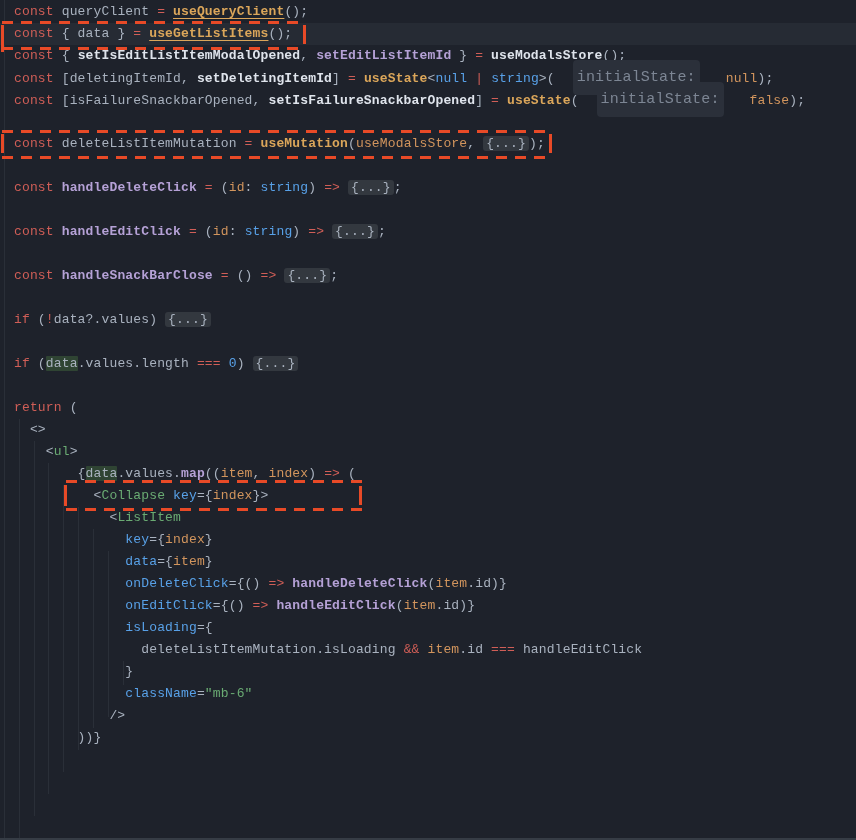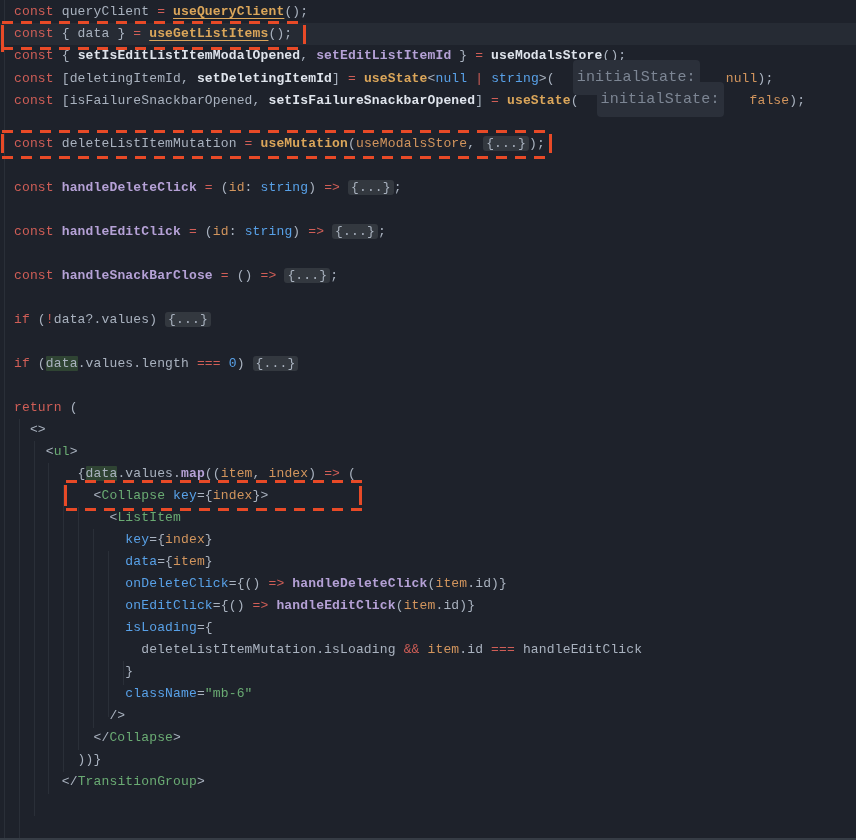--- a/index.html
+++ b/index.html
@@ -78,23 +78,21 @@
       <div class="line"><span class="tok-pl">            &lt;</span><span class="tok-tag">ListItem</span></div>
       <div class="line"><span class="tok-pl">              </span><span class="tok-bl">key</span><span class="tok-pl">={</span><span class="tok-or">index</span><span class="tok-pl">}</span></div>
       <div class="line"><span class="tok-pl">              </span><span class="tok-bl">data</span><span class="tok-pl">={</span><span class="tok-or">item</span><span class="tok-pl">}</span></div>
       <div class="line"><span class="tok-pl">              </span><span class="tok-bl">onDeleteClick</span><span class="tok-pl">={() </span><span class="tok-kw">=&gt;</span><span class="tok-pl"> </span><span class="tok-pu">handleDeleteClick</span><span class="tok-pl">(</span><span class="tok-or">item</span><span class="tok-pl">.id)}</span></div>
       <div class="line"><span class="tok-pl">              </span><span class="tok-bl">onEditClick</span><span class="tok-pl">={() </span><span class="tok-kw">=&gt;</span><span class="tok-pl"> </span><span class="tok-pu">handleEditClick</span><span class="tok-pl">(</span><span class="tok-or">item</span><span class="tok-pl">.id)}</span></div>
       <div class="line"><span class="tok-pl">              </span><span class="tok-bl">isLoading</span><span class="tok-pl">={</span></div>
       <div class="line"><span class="tok-pl">                deleteListItemMutation.isLoading </span><span class="tok-kw">&amp;&amp;</span><span class="tok-pl"> </span><span class="tok-or">item</span><span class="tok-pl">.id </span><span class="tok-kw">===</span><span class="tok-pl"> handleEditClick</span></div>
       <div class="line"><span class="tok-pl">              }</span></div>
       <div class="line"><span class="tok-pl">              </span><span class="tok-bl">className</span><span class="tok-pl">=</span><span class="tok-gr">"mb-6"</span></div>
       <div class="line"><span class="tok-pl">            /&gt;</span></div>
-      <div class="line"><span class="tok-pl">          &lt;/</span><span class="tok-tag">Collapse</span><span class="tok-pl">&gt;</span></div>
       <div class="line"><span class="tok-pl">        ))}</span></div>
-      <div class="line"><span class="tok-pl">      &lt;/</span><span class="tok-tag">TransitionGroup</span><span class="tok-pl">&gt;</span></div>
     </div>
 
   <div class="ann-h" style="left:2px;top:21px;width:304px;"></div>
   <div class="ann-h" style="left:2px;top:47px;width:304px;"></div>
   <div class="ann-v" style="left:1px;top:25px;height:27px;"></div>
   <div class="ann-v" style="left:303px;top:25px;height:19px;"></div>
 
   <div class="ann-h" style="left:2px;top:130px;width:551px;"></div>
   <div class="ann-h" style="left:2px;top:156px;width:551px;"></div>
   <div class="ann-v" style="left:1px;top:134px;height:19px;"></div>

